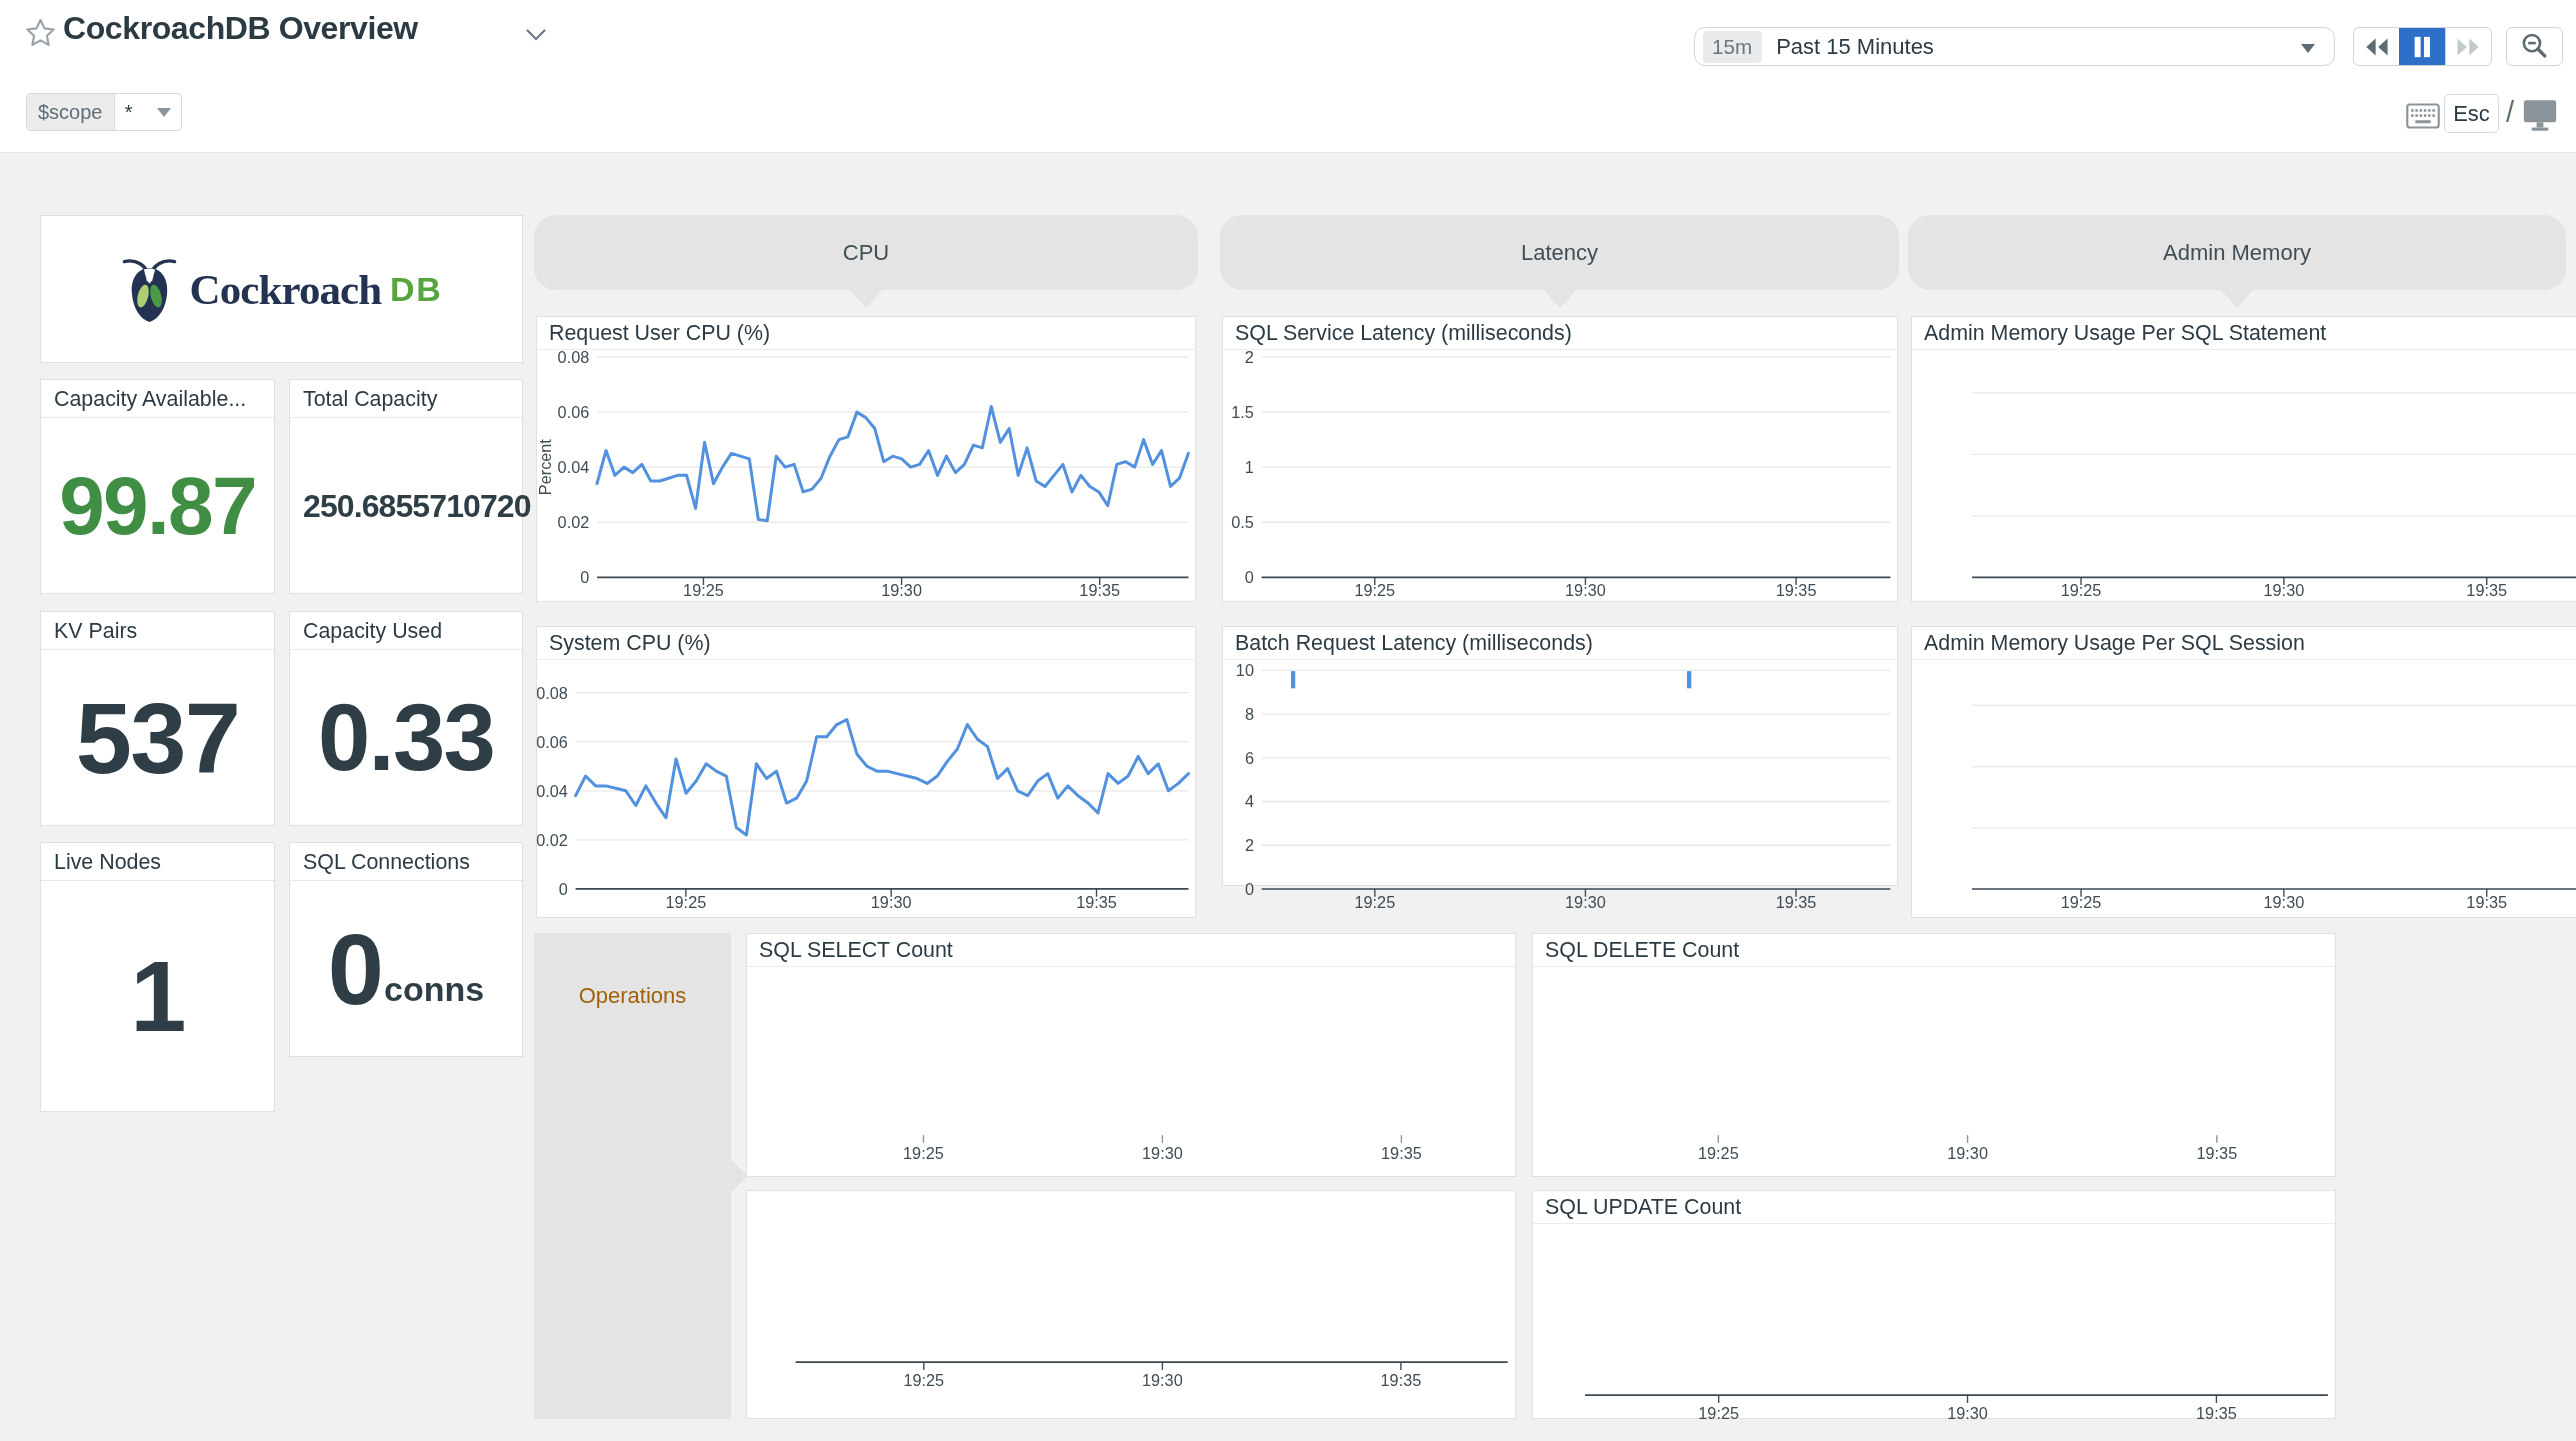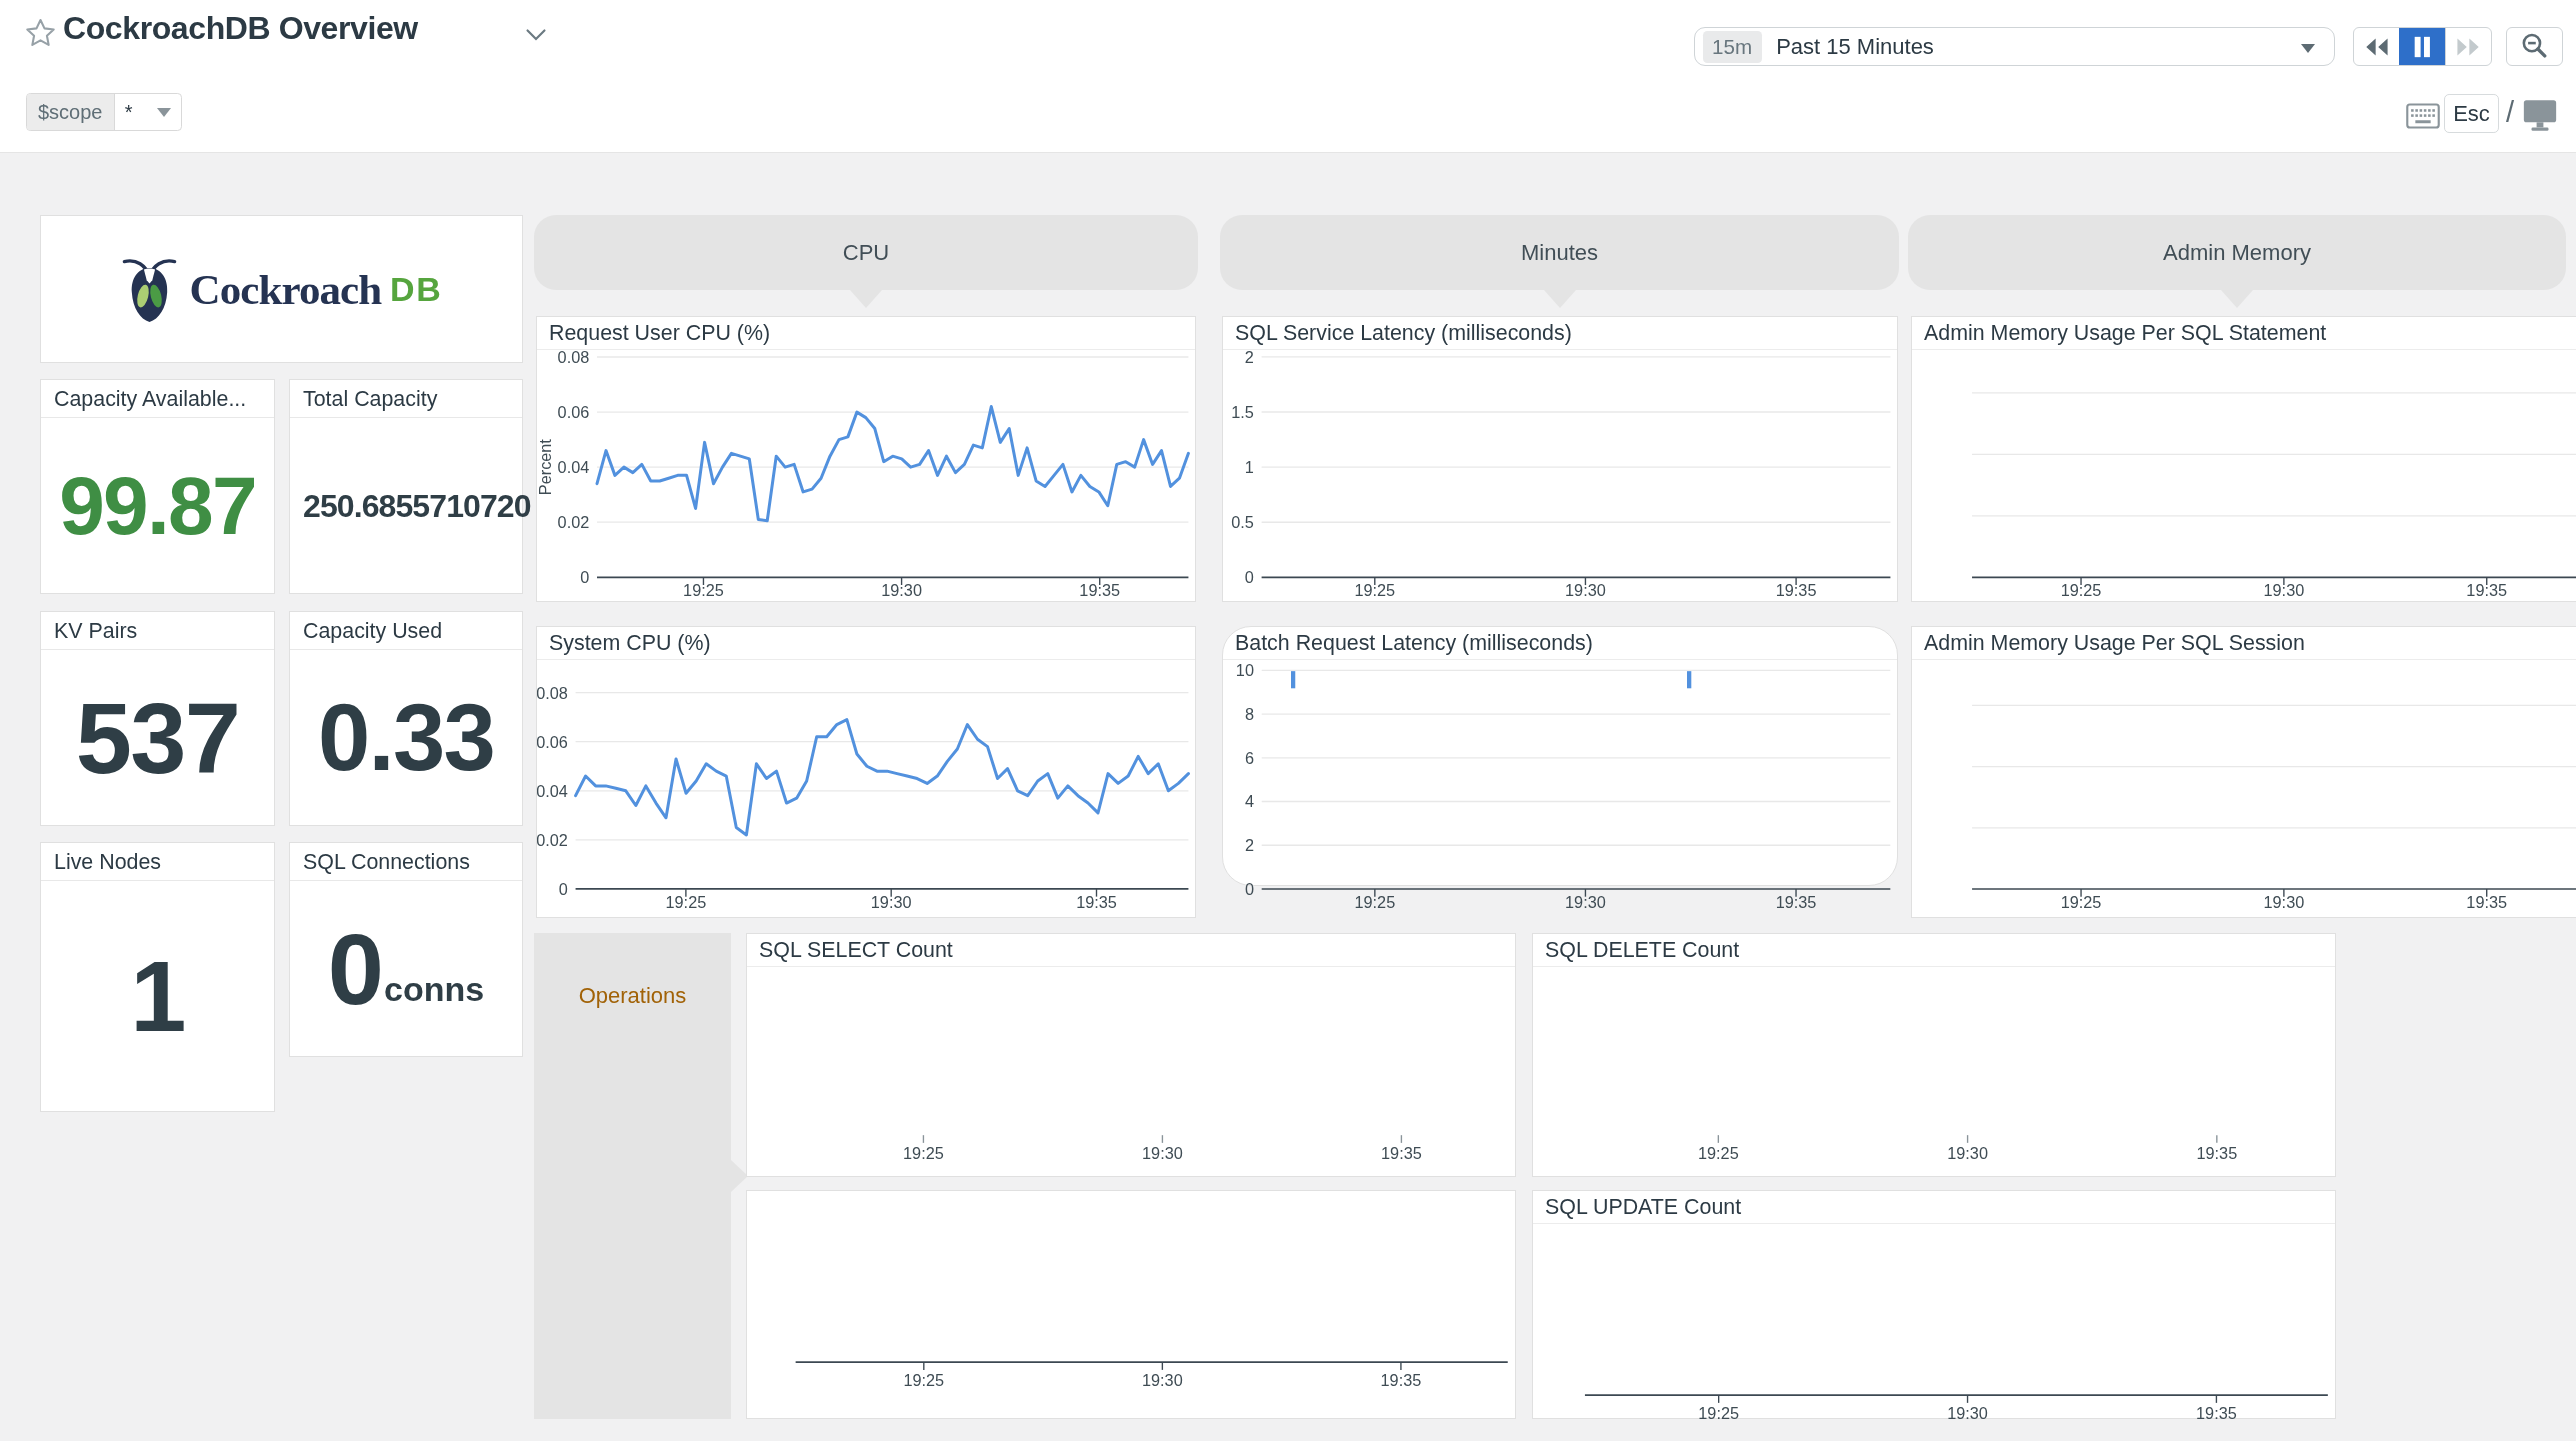--- a/index.html
+++ b/index.html
@@ -213,21 +213,21 @@
     <span class="stat-num" style="font-size:101px;">0</span>
     <span class="unit" style="font-size:34px; margin-top:41px; margin-left:1.7px;">conns</span>
   </div>
 </div>
 
 <div class="group-header" style="left:534px; top:215px; width:664px;">
   <span>CPU</span>
   <div class="notch-down"></div>
 </div>
 <div class="group-header" style="left:1220px; top:215px; width:679px;">
-  <span>Minutes</span>
+  <span>Latency</span>
   <div class="notch-down"></div>
 </div>
 <div class="group-header" style="left:1908px; top:215px; width:658px;">
   <span>Admin Memory</span>
   <div class="notch-down"></div>
 </div>
 <div class="ops-bar">
   <div class="ops-label">Operations</div>
   <div class="notch-right"></div>
 </div>
@@ -307,21 +307,21 @@
       <text x="36" y="274" text-anchor="end">0</text>
       <line x1="173.7" y1="267" x2="173.7" y2="276" stroke="#3c4852" stroke-width="1.6"></line>
       <text x="173.7" y="289" text-anchor="middle">19:25</text>
       <line x1="413.225" y1="267" x2="413.225" y2="276" stroke="#3c4852" stroke-width="1.6"></line>
       <text x="413.225" y="289" text-anchor="middle">19:30</text>
       <line x1="652.75" y1="267" x2="652.75" y2="276" stroke="#3c4852" stroke-width="1.6"></line>
       <text x="652.75" y="289" text-anchor="middle">19:35</text>
       <polyline points="45.0,158.2 56.7,135.3 68.4,146.8 80.2,146.8 91.9,149.6 103.6,152.5 115.3,169.7 127.0,146.8 138.8,166.8 150.5,184.0 162.2,115.3 173.9,155.4 185.7,141.1 197.4,121.0 209.1,129.6 220.8,135.3 232.5,195.4 244.3,204.0 256.0,121.0 267.7,138.2 279.4,129.6 291.1,166.8 302.9,161.1 314.6,141.1 326.3,89.5 338.0,89.5 349.8,75.2 361.5,69.5 373.2,109.6 384.9,123.9 396.6,129.6 408.4,129.6 420.1,132.5 431.8,135.3 443.5,138.2 455.2,143.9 467.0,135.3 478.7,118.2 490.4,103.8 502.1,75.2 513.9,92.4 525.6,101.0 537.3,138.2 549.0,126.7 560.7,152.5 572.5,158.2 584.2,141.1 595.9,132.5 607.6,161.1 619.3,146.8 631.1,158.2 642.8,166.8 654.5,178.3 666.2,132.5 678.0,143.9 689.7,135.3 701.4,112.4 713.1,132.5 724.8,121.0 736.6,152.5 748.3,143.9 760.0,132.5" fill="none" stroke="#5291de" stroke-width="3.5" stroke-linejoin="round" stroke-linecap="round"></polyline>
     </svg>
 </div>
-<div class="card" style="left:1222px; top:626px; width:676px; height:260px;border-radius:29px;">
+<div class="card" style="left:1222px; top:626px; width:676px; height:260px;">
   <div class="panel-title">Batch Request Latency (milliseconds)</div>
   <svg class="plot" width="676" height="259" viewBox="0 0 788 302">
       <line x1="45" y1="12" x2="778" y2="12" stroke="#e8e8e8" stroke-width="1.5"></line>
       <text x="36" y="19" text-anchor="end">10</text>
       <line x1="45" y1="63" x2="778" y2="63" stroke="#e8e8e8" stroke-width="1.5"></line>
       <text x="36" y="70" text-anchor="end">8</text>
       <line x1="45" y1="114" x2="778" y2="114" stroke="#e8e8e8" stroke-width="1.5"></line>
       <text x="36" y="121" text-anchor="end">6</text>
       <line x1="45" y1="165" x2="778" y2="165" stroke="#e8e8e8" stroke-width="1.5"></line>
       <text x="36" y="172" text-anchor="end">4</text>

